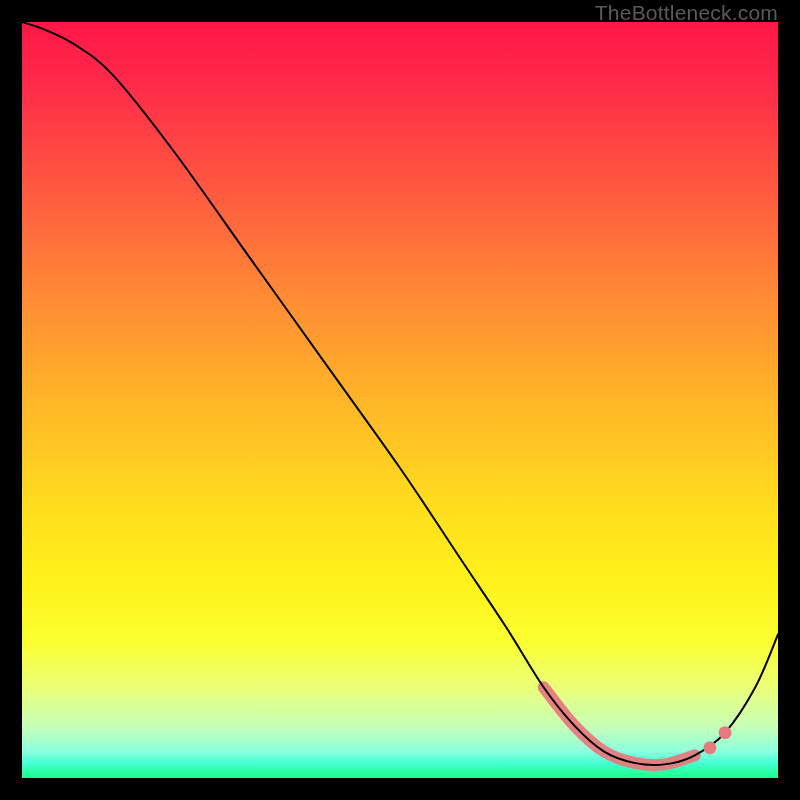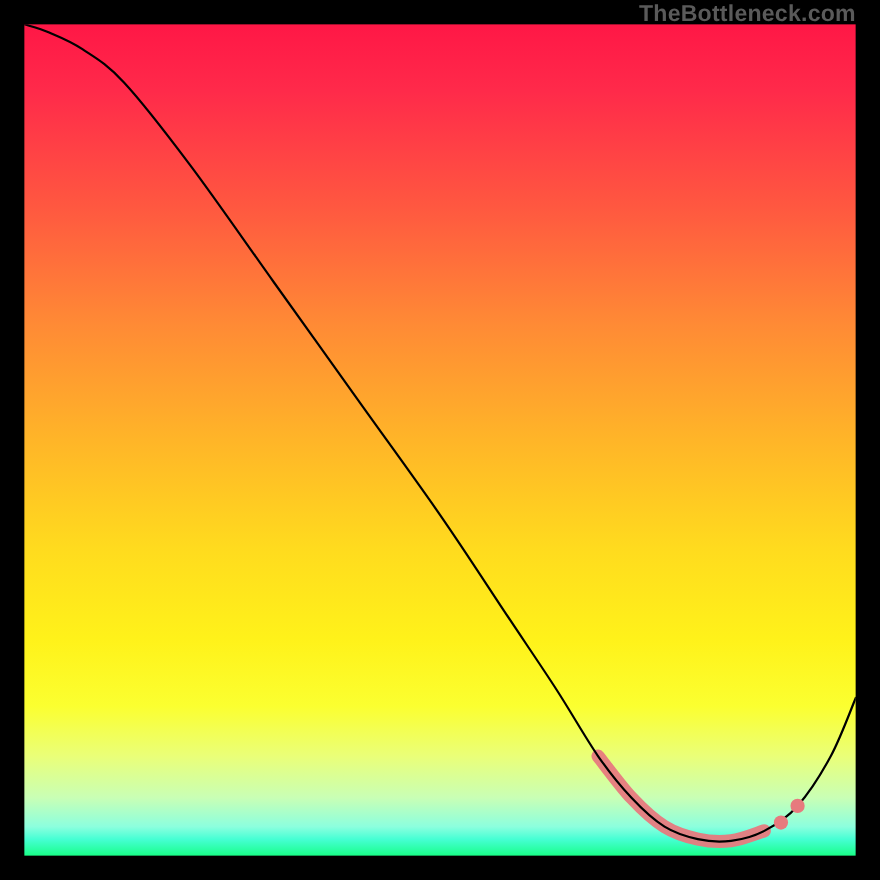--- a/index.html
+++ b/index.html
@@ -40,21 +40,21 @@
     );
     border: 2px solid #000;
     box-sizing: border-box;
   }
   .watermark {
     position: absolute;
     top: 1px;
     right: 22px;
     color: #5a5a5a;
     font-size: 21px;
-    font-weight: 700;
+    font-weight: 400;
     letter-spacing: 0.2px;
     user-select: none;
     margin-left: 20px;
   }
   svg.curve {
     position: absolute;
     left: 0;
     top: 0;
     width: 100%;
     height: 100%;

